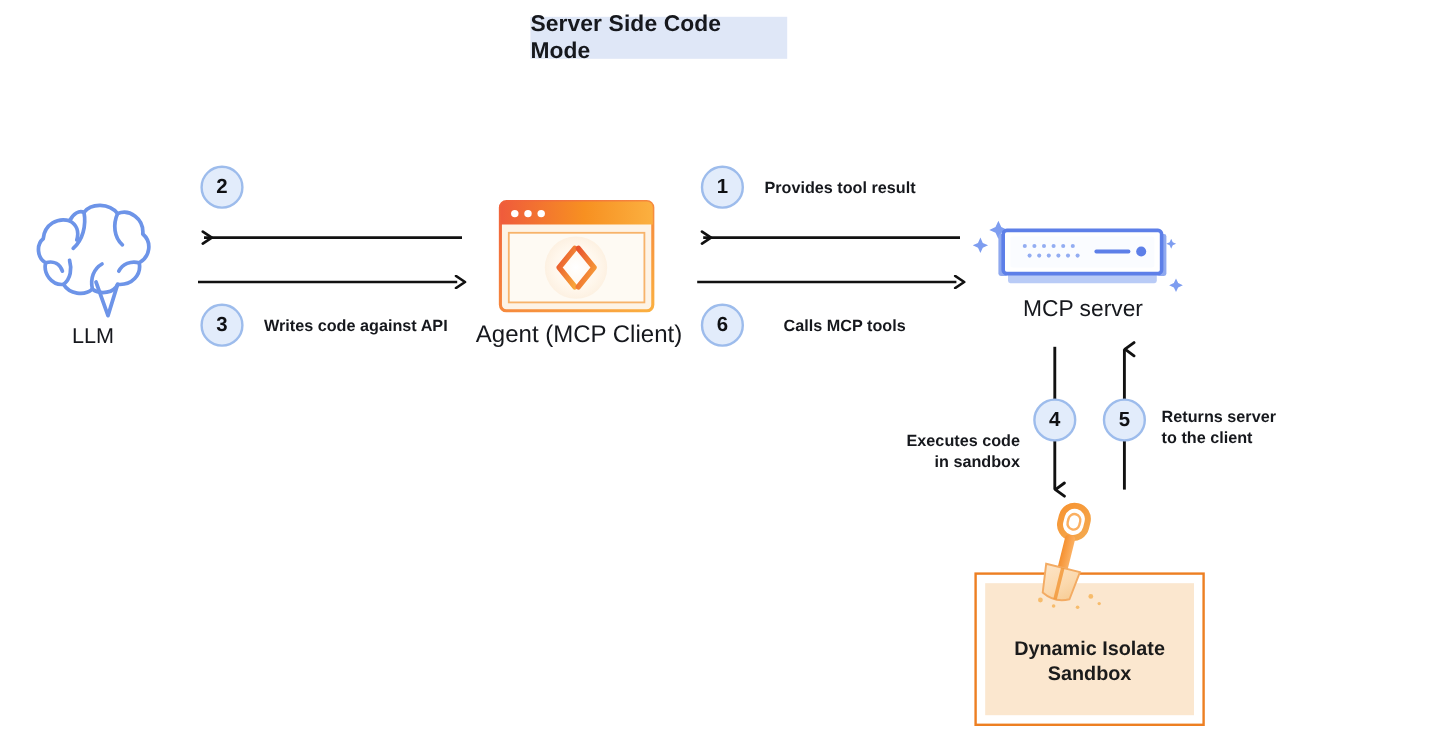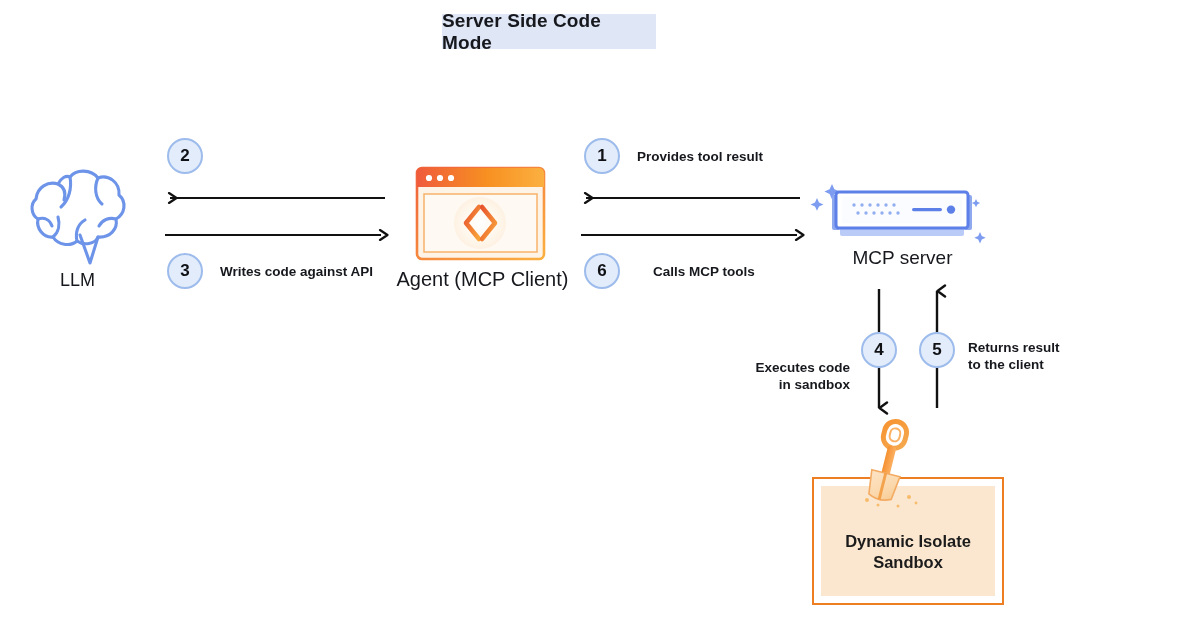--- a/index.html
+++ b/index.html
@@ -331,21 +331,21 @@
   <div id="step-2-circle" class="step-circle">2</div>
 
   <div id="step-3-circle" class="step-circle">3</div>
   <div id="step-3-caption" class="step-caption">Writes code against API</div>
 
   <div id="step-4-circle" class="step-circle">4</div>
   <div id="step-4-caption" class="step-caption">Executes code
 in sandbox</div>
 
   <div id="step-5-circle" class="step-circle">5</div>
-  <div id="step-5-caption" class="step-caption">Returns result
+  <div id="step-5-caption" class="step-caption">Returns server
 to the client</div>
 
   <div id="step-6-circle" class="step-circle">6</div>
   <div id="step-6-caption" class="step-caption">Calls MCP tools</div>
 
   <div id="sandbox-box">
     <div id="sandbox-inner">
       <div id="sandbox-label">Dynamic Isolate
 Sandbox</div>
     </div>

